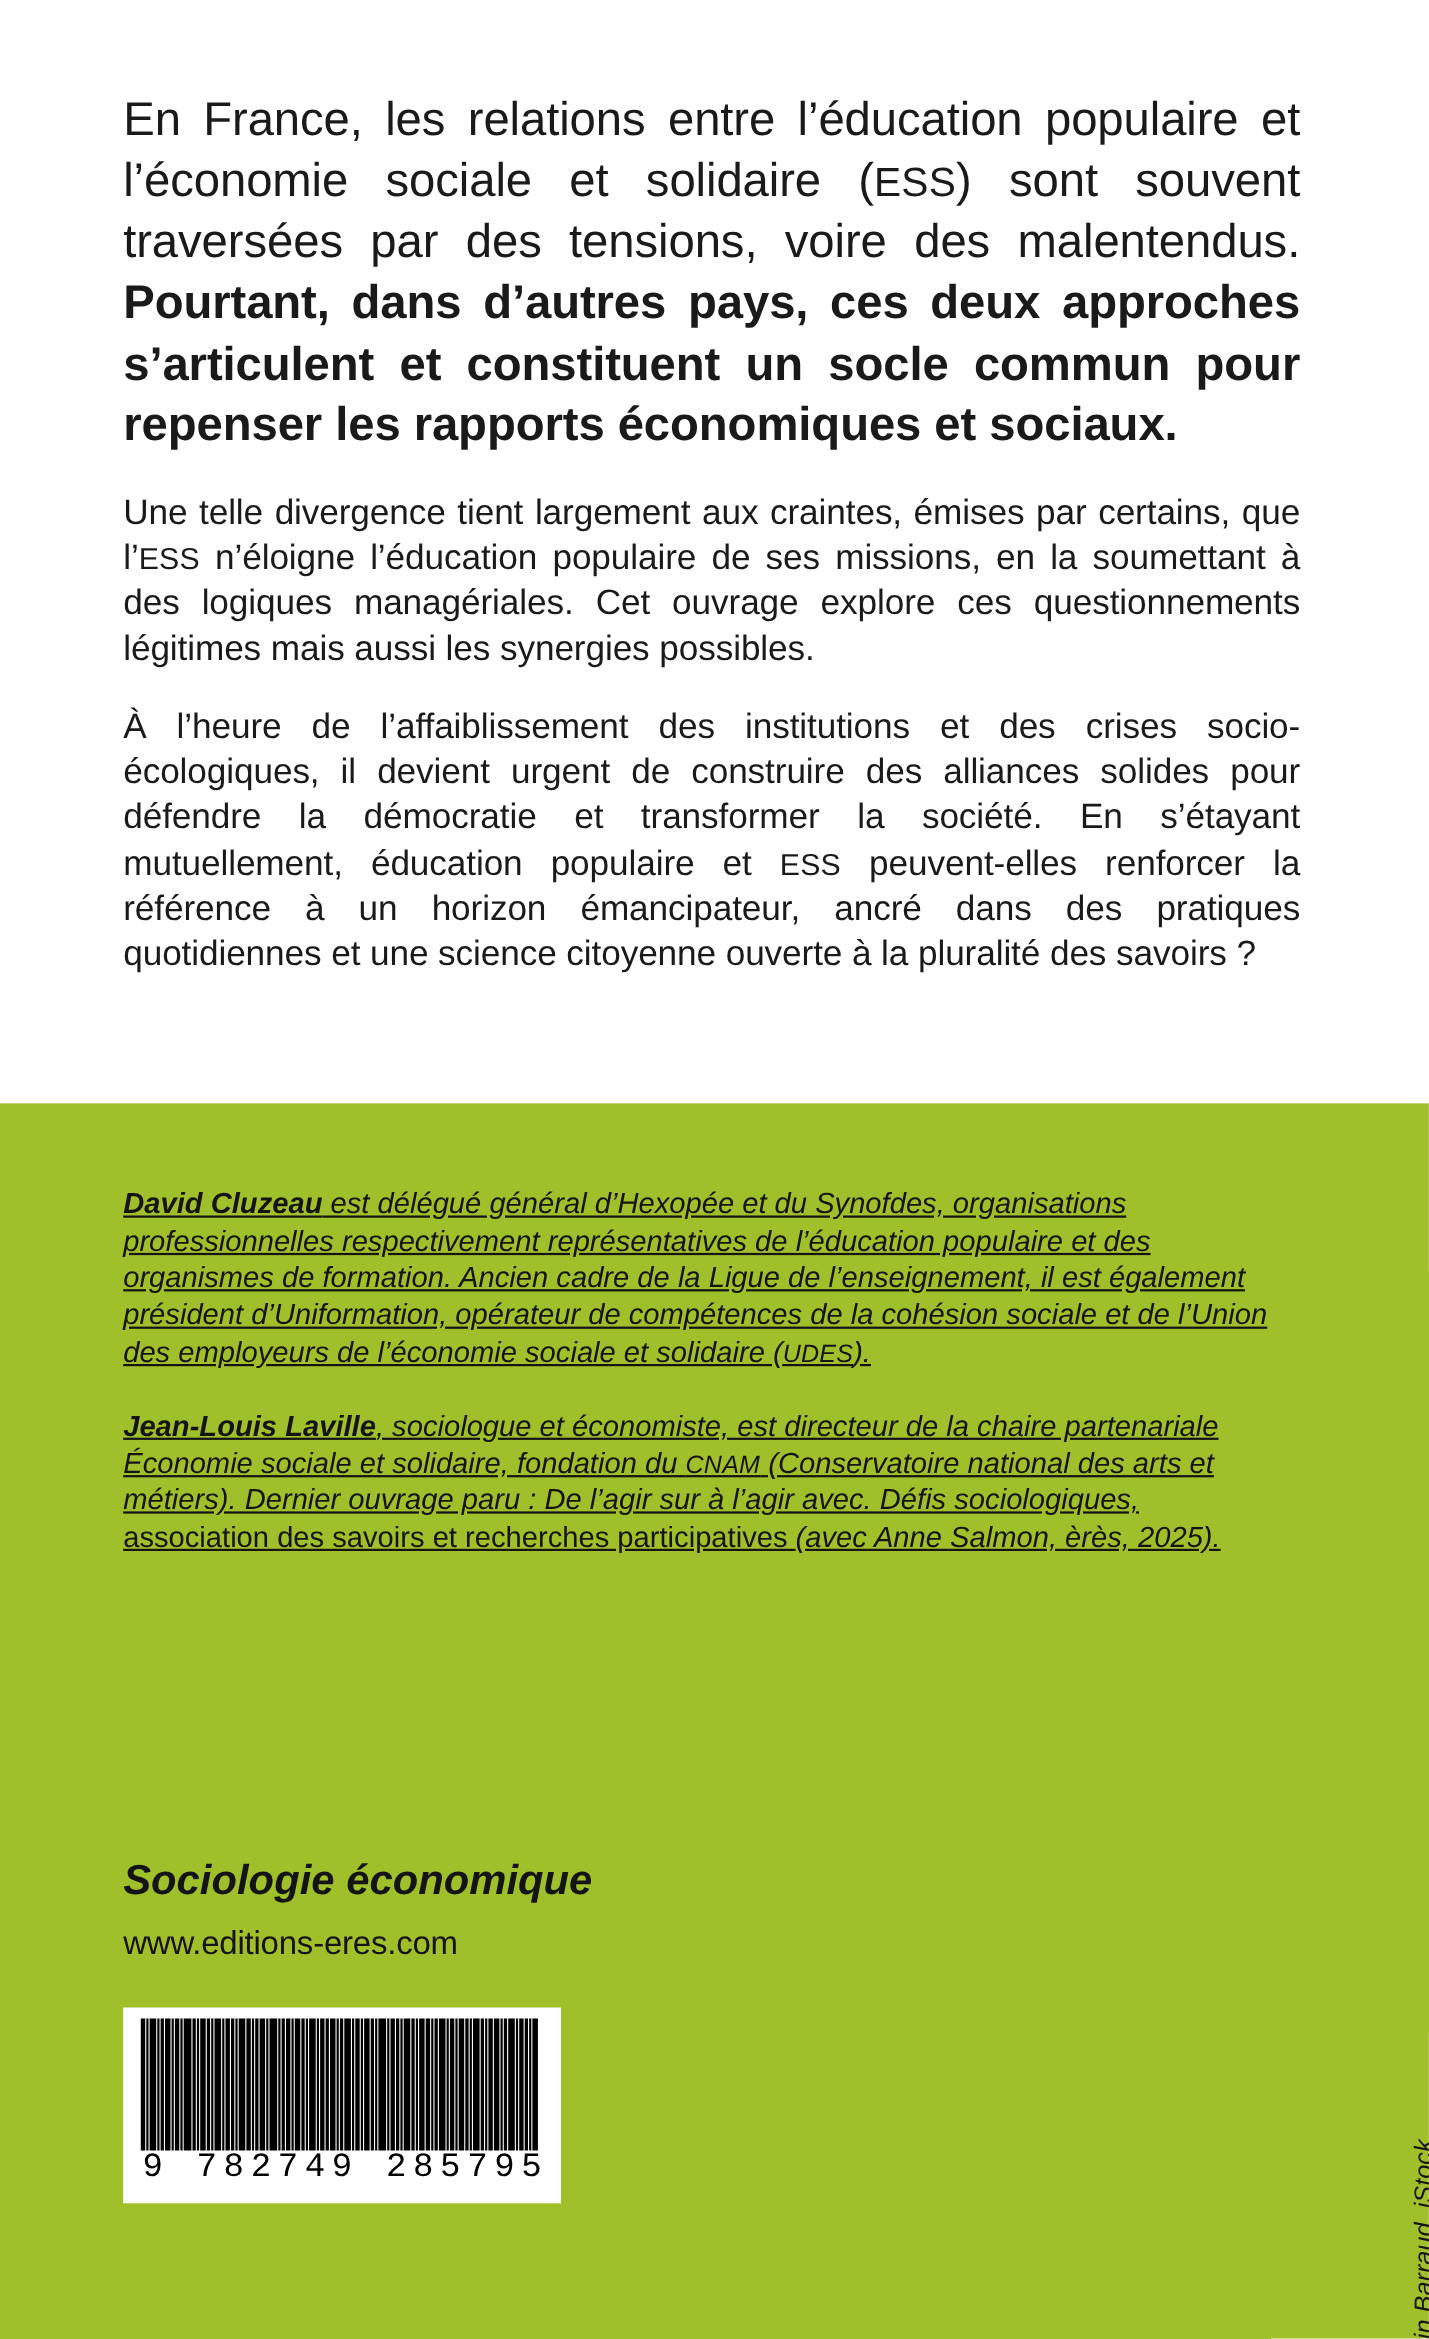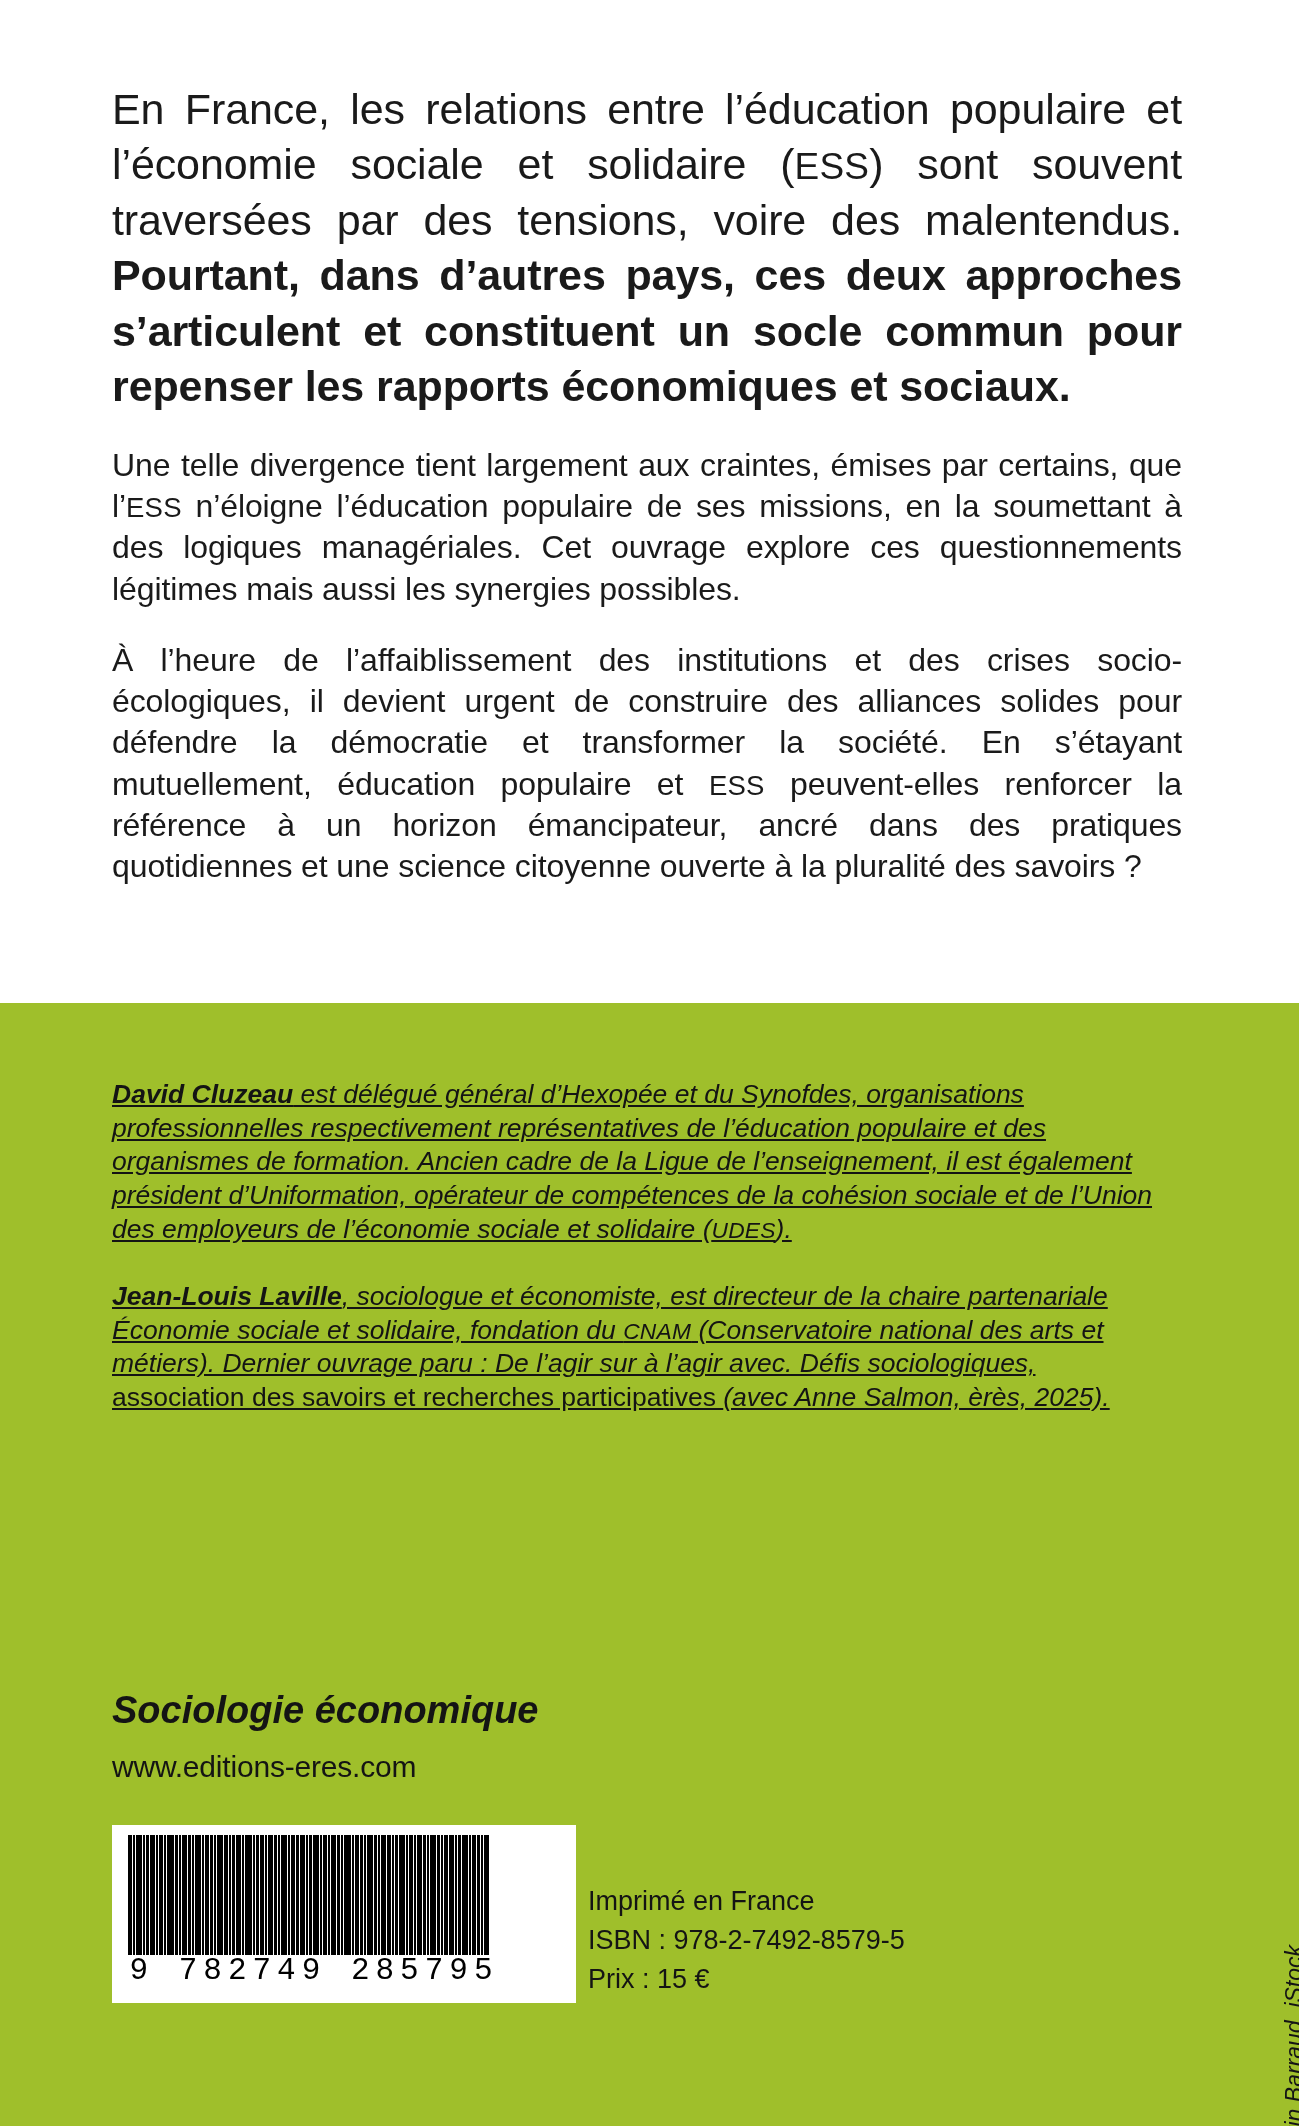--- a/index.html
+++ b/index.html
@@ -95,21 +95,21 @@
     font-size: 30px;
     color: #141414;
     letter-spacing: -0.2px;
   }
 
   
   .barcode-box {
     position: absolute;
     left: 112px;
     top: 1825px;
-    width: 464px;
+    width: 398px;
     height: 178px;
     background: #ffffff;
     padding: 0;
   }
   .barcode-bars {
     position: absolute;
     left: 16px;
     top: 10px;
     width: 366px;
     height: 120px;
@@ -260,21 +260,16 @@
         <i style="width:6px"></i>
         <i style="width:2px"></i>
       <i style="width:4px"></i>
         <i style="width:3px"></i>
         <i style="width:2px"></i>
         <i style="width:5px"></i>
     </div>
     <div class="barcode-digits">9 782749 285795</div>
   </div>
 
-  <div class="imprint">
-    <div>Imprimé en France</div>
-    <div>ISBN : 978-2-7492-8579-5</div>
-    <div>Prix : 15 €</div>
-  </div>
 
   <div class="photo-credit">Photo de couverture Caïaimage-Martin Barraud, iStock</div>
 
 </div>
 
 </body></html>

